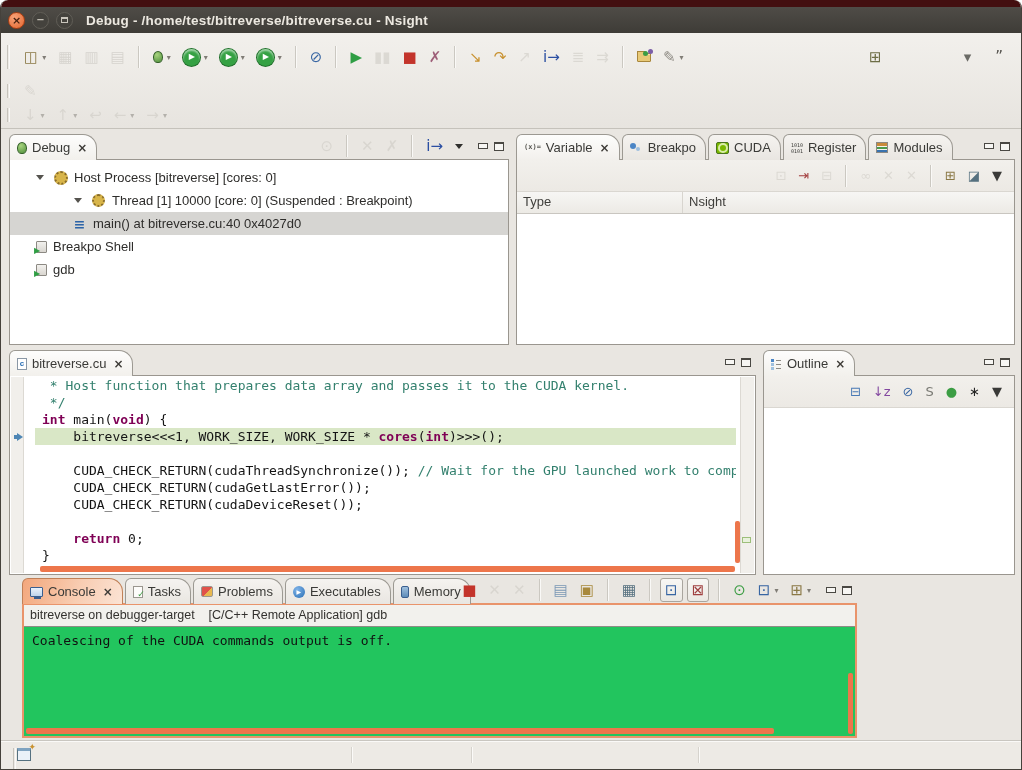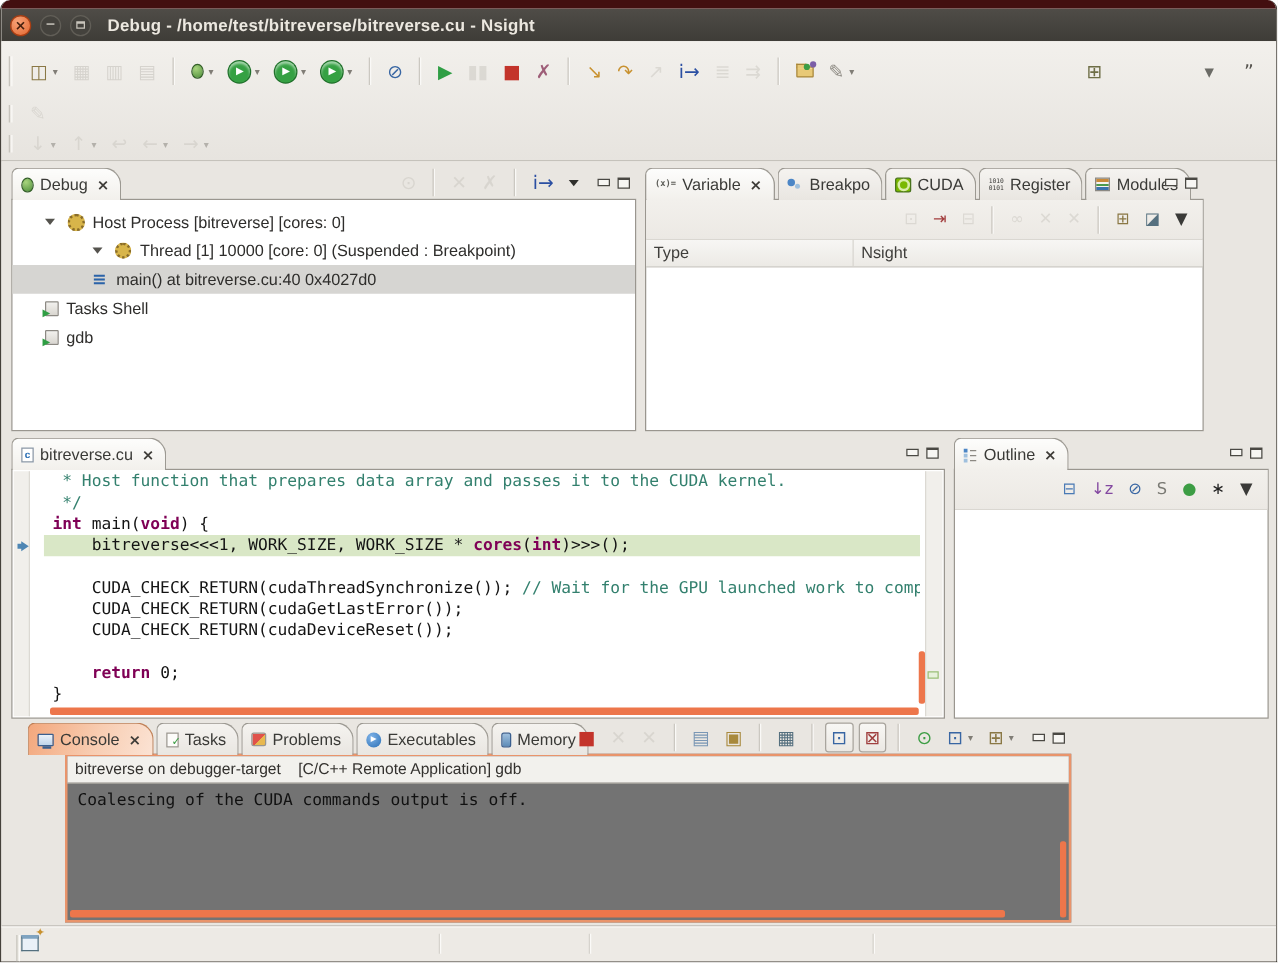--- a/index.html
+++ b/index.html
@@ -54,21 +54,21 @@
   .folder::after { content:""; position:absolute; right:-3px; top:-5px; width:5px; height:5px;
     border-radius:50%; background:#7B5EA7; box-shadow:-5px 2px 0 #3C9D44; }
   .tb-right { position:absolute; right:12px; top:0; height:48px; display:flex; align-items:center; }
   .tb-right .tb-btn:nth-child(2){ margin-left:72px; }
   .tb-right .tb-btn:nth-child(3){ margin-left:14px; }
 
   
   .workbench { position:absolute; left:0; top:129px; right:0; bottom:29px; background:#E9E6E1; }
   .panel { position:absolute; }
   .debug-panel   { left:8px;   top:4px;   width:500px;  height:212px; }
-  .vars-panel    { left:515px; top:4px;   width:447px;  height:212px; }
+  .vars-panel    { left:515px; top:4px;   width:499px;  height:212px; }
   .editor-panel  { left:8px;   top:220px; width:747px;  height:226px; }
   .outline-panel { left:762px; top:220px; width:252px;  height:226px; }
   .console-panel { left:21px;   top:448px; width:835px; height:161px; }
 
   .tabrow { position:relative; height:27px; display:flex; align-items:flex-end; z-index:2; }
   .tab { height:26px; display:inline-flex; align-items:center; gap:5px; padding:0 9px 0 7px;
     margin-right:2px; border:1px solid #9C9992; border-bottom:none; border-radius:6px 14px 0 0;
     background:linear-gradient(#F5F3F0,#E9E6E1); font-size:13px; color:#3A3A37;
     white-space:nowrap; cursor:pointer; }
   .tab.active { background:linear-gradient(#FDFDFC,#F2F0EC); }
@@ -140,22 +140,22 @@
   .oruler { position:absolute; right:1px; top:1px; bottom:1px; width:14px; background:#F1EFEB;
     border-left:1px solid #DCD9D3; }
   .ov-mark { position:absolute; right:3px; top:160px; width:9px; height:6px; background:#E8F1DC;
     border:1px solid #9CBF7A; }
   .vthumb { position:absolute; width:5px; background:#ED764B; border-radius:2px; cursor:pointer; }
   .hthumb { position:absolute; height:6px; background:#ED764B; border-radius:2px; cursor:pointer; }
   .editor-vthumb { right:15px; top:145px; height:42px; }
   .editor-hthumb { left:30px; right:20px; bottom:2px; }
 
   
-  .console-box { position:absolute; left:0; right:0; top:26px; bottom:0; background:#737373;
-    border:2px solid #E9946B;margin-left:30px; }
+  .console-box { position:absolute; left:0; right:0; top:26px; bottom:0; background:#22c55e;
+    border:2px solid #E9946B; }
   .chdr { height:22px; background:#F2F1ED; border-bottom:1px solid #8F8C85; font-size:12.5px;
     color:#33312E; padding:3px 6px; white-space:pre; }
   .cout { font:13px/17px "DejaVu Sans Mono",monospace; padding:5px 8px; white-space:pre; color:#111; }
   .console-hthumb { left:2px; bottom:2px; width:748px; }
   .console-vthumb { right:2px; top:68px; bottom:2px; }
 
   
   .icon { position:relative; display:inline-flex; align-items:center; justify-content:center; flex:none; }
   .debug-bug-icon { width:10px; height:12px; border-radius:50% 50% 46% 46%;
     background:radial-gradient(circle at 35% 28%,#A8D47E,#4F8F3C); border:1px solid #35602A; }
@@ -399,21 +399,21 @@
               <span class="expander"></span>
               <span class="tree-icon thread-icon"></span>
               <span>Thread [1] 10000 [core: 0] (Suspended : Breakpoint)</span>
             </div>
             <div class="tree-row selected" style="padding-left: 62px;">
               <span class="tree-icon stack-frame-icon"></span>
               <span>main() at bitreverse.cu:40 0x4027d0</span>
             </div>
             <div class="tree-row" style="padding-left: 26px;">
               <span class="tree-icon shell-icon"></span>
-              <span>Tasks Shell</span>
+              <span>Breakpo Shell</span>
             </div>
             <div class="tree-row" style="padding-left: 26px;">
               <span class="tree-icon shell-icon"></span>
               <span>gdb</span>
             </div>
           </div>
       </div>
     </div>
 
     <div class="panel vars-panel">

